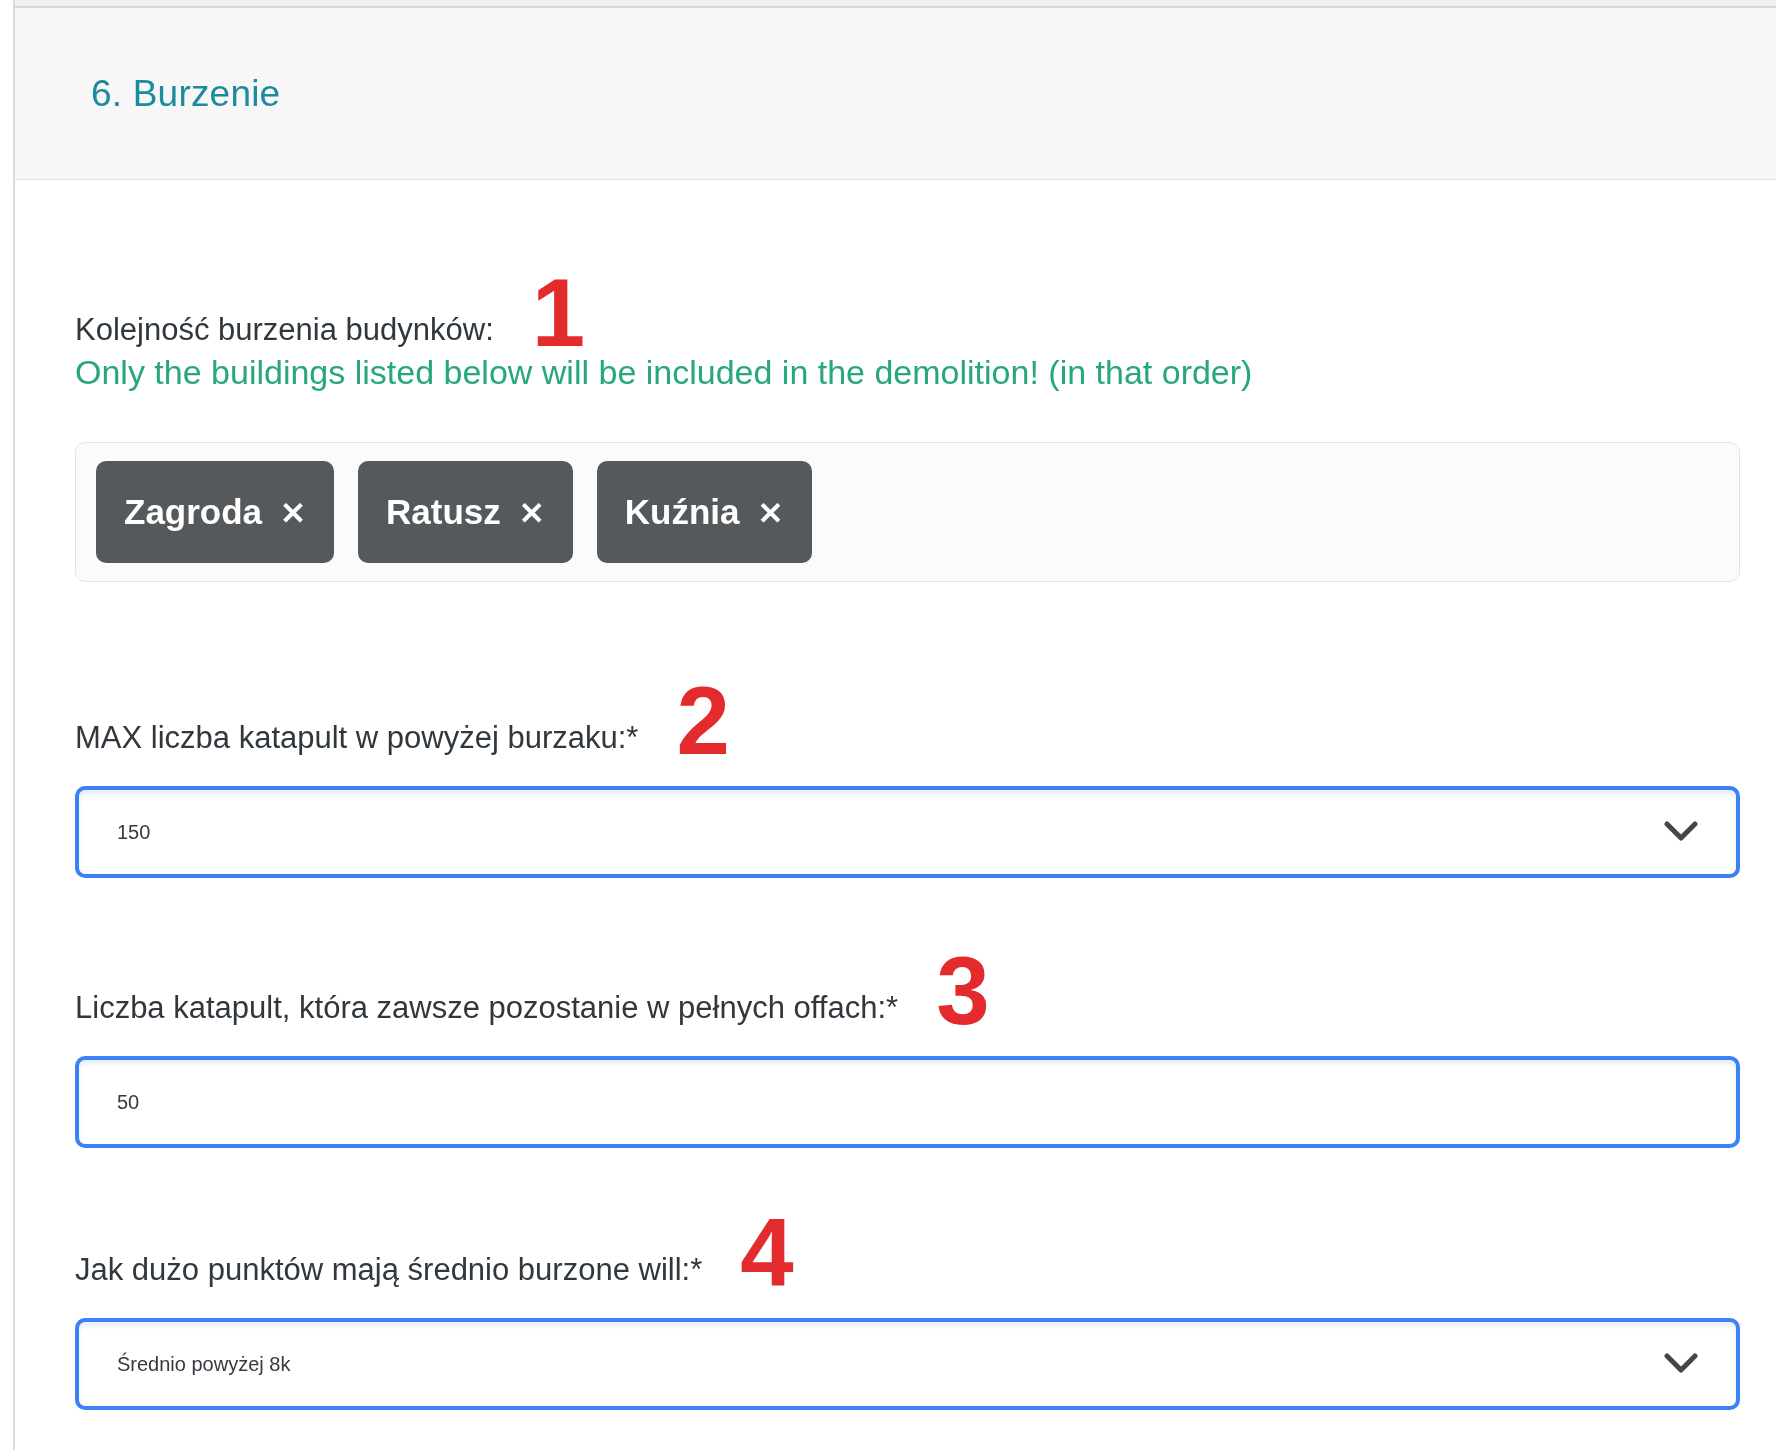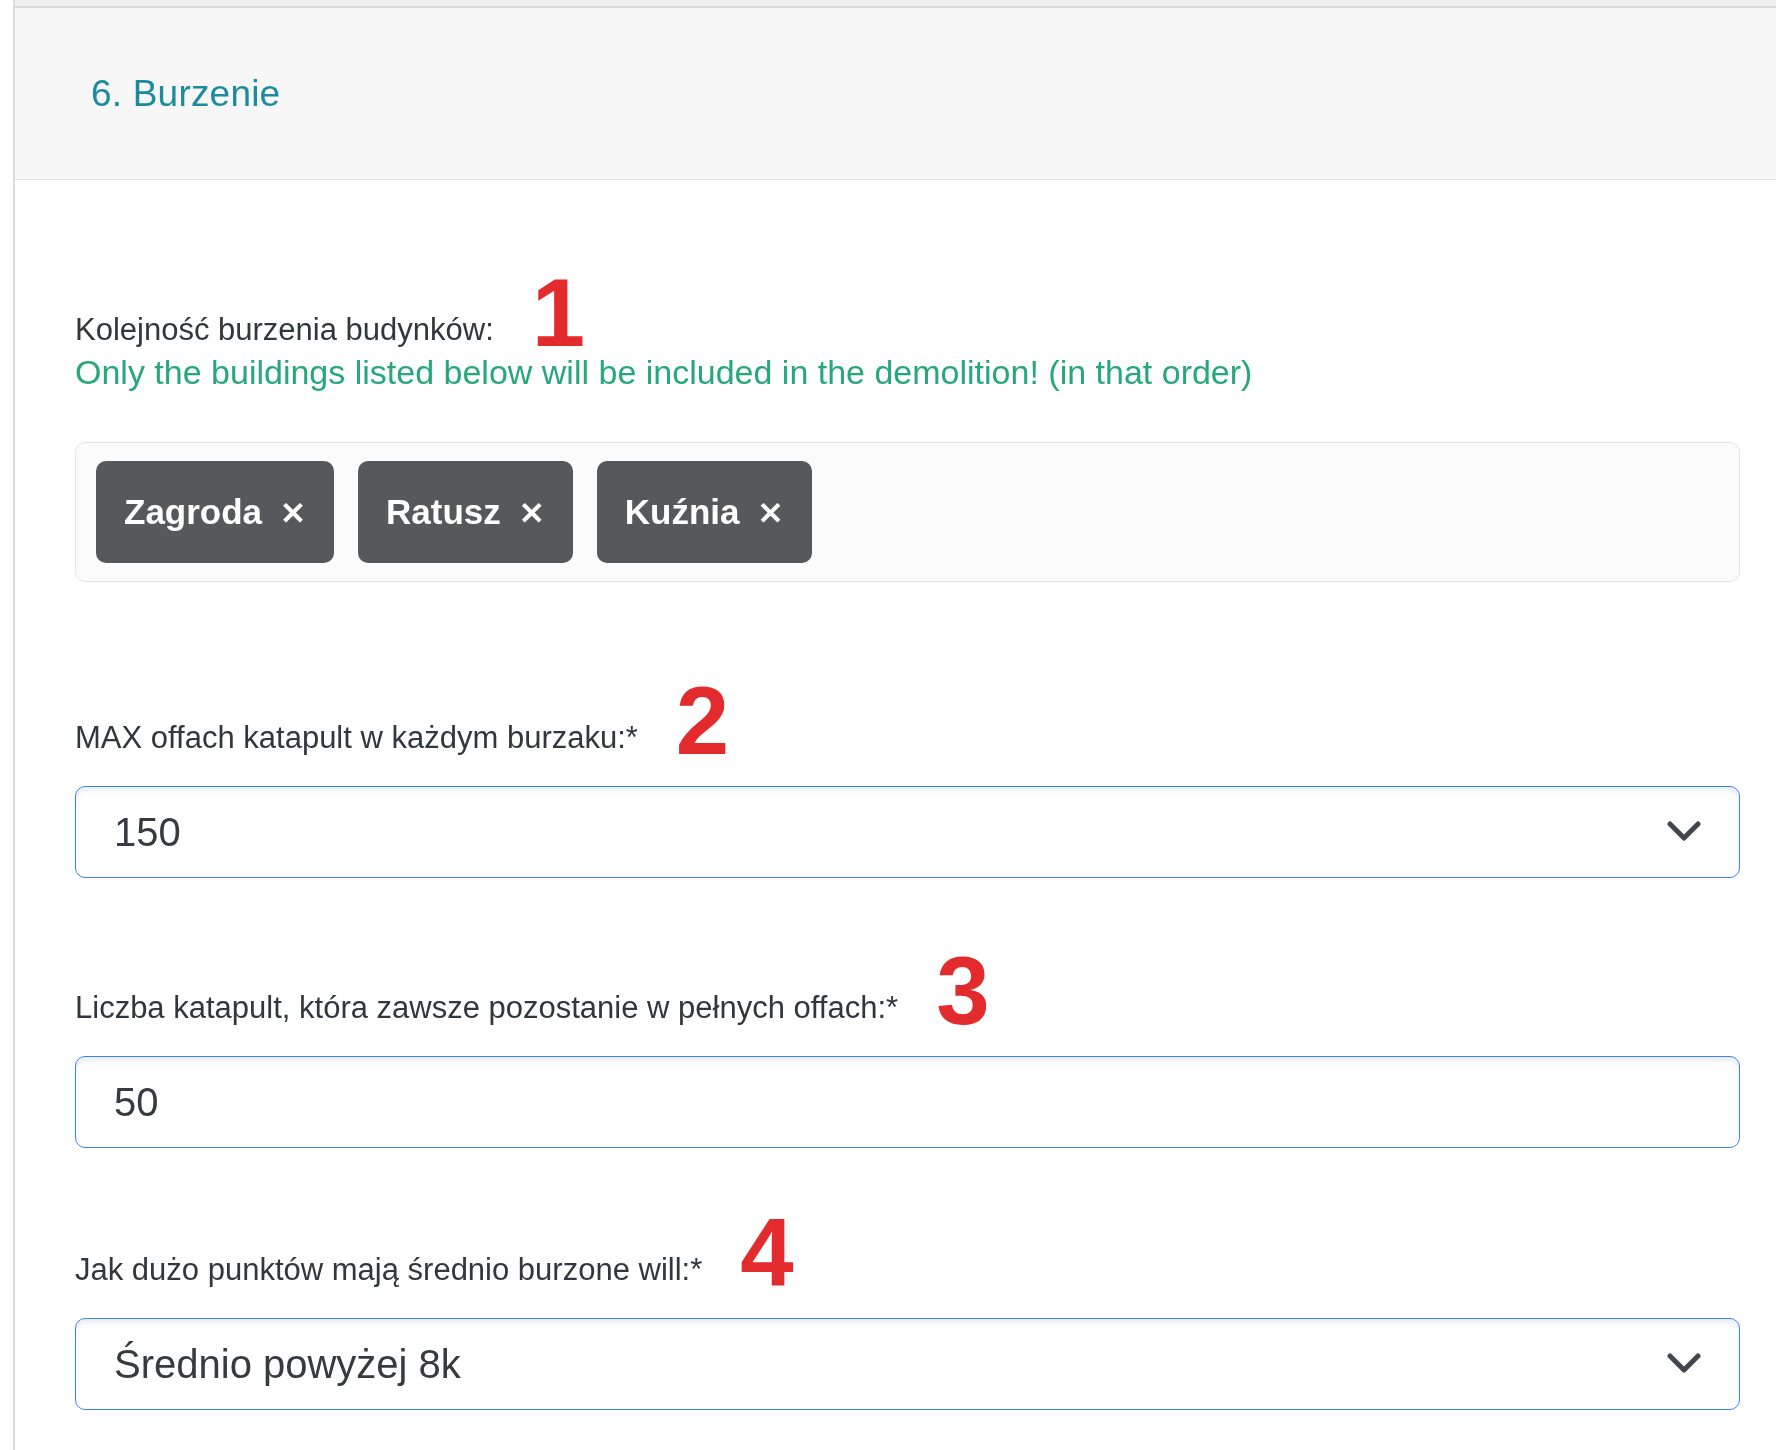--- a/index.html
+++ b/index.html
@@ -91,25 +91,25 @@
   }
   .row-2{margin-top:98px;}
   .row-3{margin-top:72px;}
   .row-4{margin-top:64px;}
   .control{
     margin-top:30px;
     height:92px;
     box-sizing:border-box;
     width:100%;
     background:#ffffff;
-    border:1px solid #3b82f6;
+    border:4px solid #3b82f6;
     border-radius:10px;
     display:flex;align-items:center;
     padding:0 38px;
-    font-size:40px;
+    font-size:20px;
     color:#353b41;
     box-shadow:inset 0 4px 5px rgba(170,195,215,0.28);
   }
   .control .value{flex:1;}
   .chevron{width:34px;height:22px;flex:none;}
   input.control{
     font-family:"Liberation Sans", sans-serif;
     display:block;
     outline:none;
   }
@@ -143,21 +143,21 @@
           <span>Ratusz</span>
           <span class="tag-remove">✕</span>
         </span>
         <span class="tag-pill">
           <span>Kuźnia</span>
           <span class="tag-remove">✕</span>
         </span>
       </div>
 
       <div class="label-row row-2">
-        <span class="field-label">MAX offach katapult w każdym burzaku:*</span>
+        <span class="field-label">MAX liczba katapult w powyżej burzaku:*</span>
         <span class="annotation">2</span>
       </div>
 
       <div class="control">
         <span class="value">150</span>
         <svg class="chevron" viewBox="0 0 34 22">
           <polyline points="3,3 17,17 31,3" fill="none" stroke="#41474c" stroke-width="5" stroke-linecap="round" stroke-linejoin="round"></polyline>
         </svg>
       </div>
 

